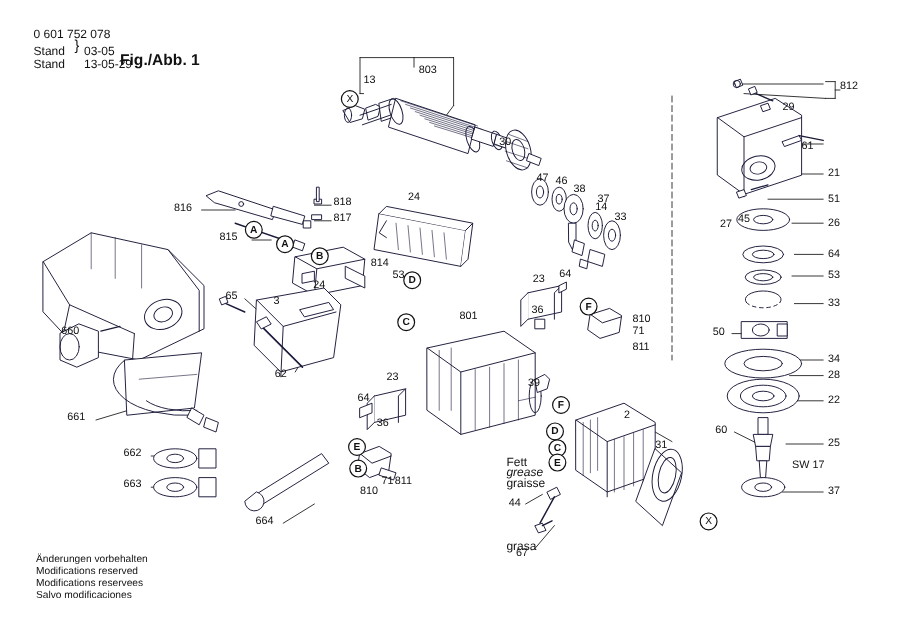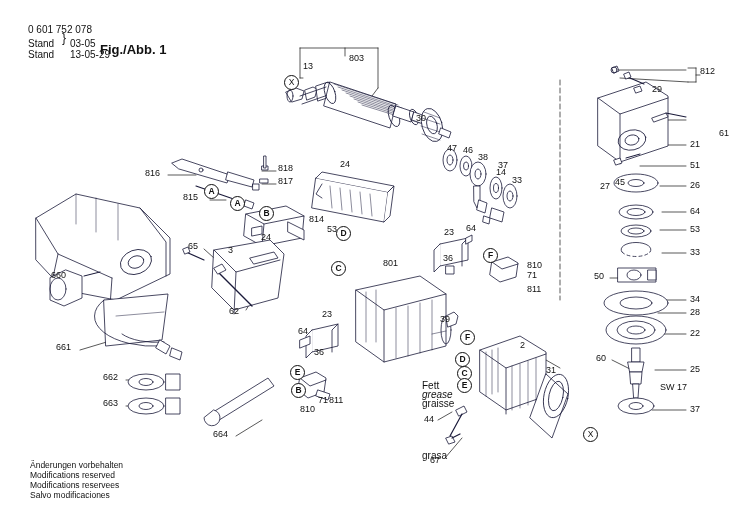--- a/index.html
+++ b/index.html
@@ -310,21 +310,21 @@
         <path d="M466,238 l6,-3 l0,6 l-6,3 z" fill="#fff"></path>
       </g>
     </g>
   </svg>
 
   <div class="txt num" style="left:349px;top:53px;">803</div>
   <div class="txt num" style="left:303px;top:61px;">13</div>
   <div class="txt num" style="left:700px;top:66px;">812</div>
   <div class="txt num" style="left:652px;top:84px;">29</div>
   <div class="txt num" style="left:416px;top:113px;">30</div>
-  <div class="txt num" style="left:719px;top:116px;margin-top:12px;">61</div>
+  <div class="txt num" style="left:668px;top:116px;">61</div>
   <div class="txt num" style="left:690px;top:139px;">21</div>
   <div class="txt num" style="left:447px;top:143px;">47</div>
   <div class="txt num" style="left:463px;top:145px;">46</div>
   <div class="txt num" style="left:478px;top:152px;">38</div>
   <div class="txt num" style="left:145px;top:168px;">816</div>
   <div class="txt num" style="left:278px;top:163px;">818</div>
   <div class="txt num" style="left:615px;top:153px;margin-top:24px;">45</div>
   <div class="txt num" style="left:690px;top:160px;">51</div>
   <div class="txt num" style="left:278px;top:176px;">817</div>
   <div class="txt num" style="left:340px;top:159px;">24</div>

